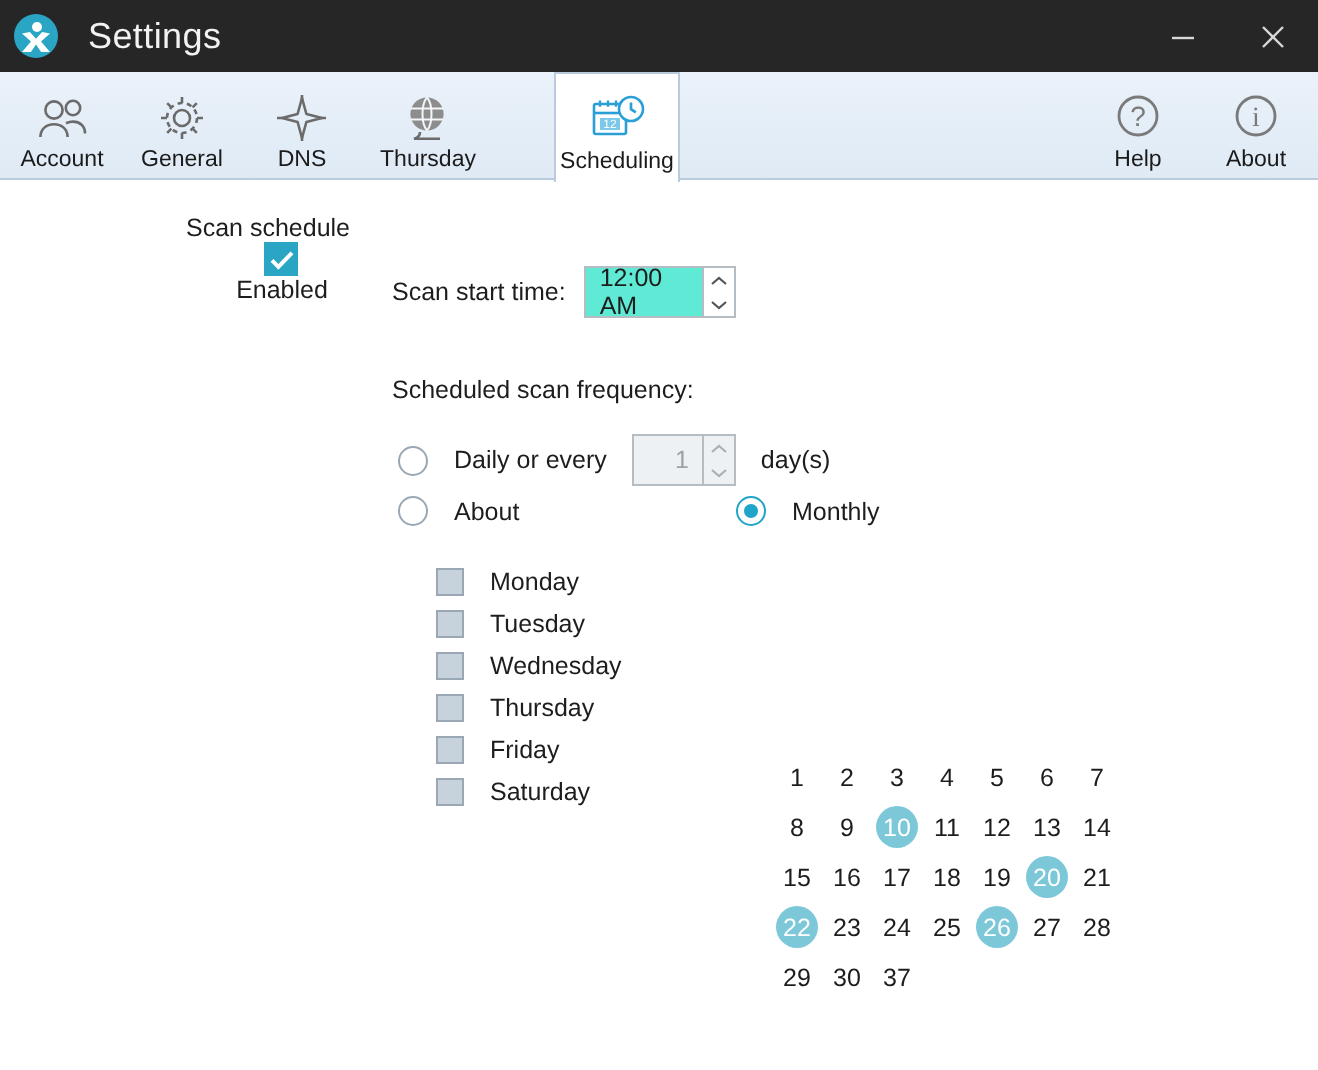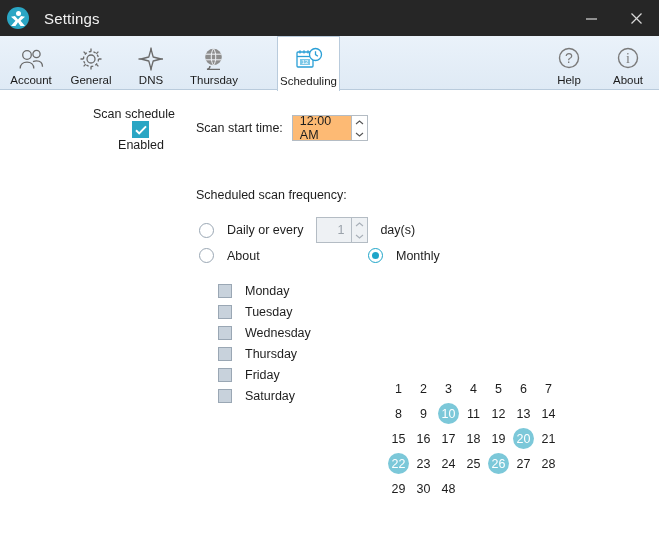--- a/index.html
+++ b/index.html
@@ -36,21 +36,21 @@
     background: #ffffff;
   }
   .app-logo .figure-body {
     position: absolute; left: 4px; top: 9px;
     width: 14px; height: 10px;
     background: #ffffff;
     clip-path: polygon(0% 8%, 28% 0%, 50% 34%, 72% 0%, 100% 8%, 68% 48%, 100% 100%, 68% 100%, 50% 62%, 32% 100%, 0% 100%, 32% 48%);
   }
   .title-text {
     color: #f2f2f2;
-    font-size: 15px;
+    font-size: 18px;
     margin-left: 15px;
     letter-spacing: 0.2px;
   }
   .win-buttons {
     position: absolute; right: 0; top: 0;
     height: 36px; display: flex;
   }
   .win-btn {
     width: 45px; height: 36px;
     display: flex; align-items: center; justify-content: center;
@@ -123,21 +123,21 @@
     content: "";
     position: absolute; left: 3px; top: 3px;
     width: 7px; height: 7px; border-radius: 50%;
     background: #1fa5c9;
   }
 
   
   .spin { display: flex; height: 26px; }
   .spin .field {
     border: 1px solid #b4bcc4; border-right: none;
-    background: #fdba74;
+    background: #5eead4;
     font-size: 12.5px; color: #1d1d1d;
     display: flex; align-items: center;
     padding: 0 7px;
     justify-content: flex-end;
   }
   .spin.disabled .field { background: #eef1f4; color: #9aa2aa; }
   .spin .arrows {
     width: 17px;
     border: 1px solid #b4bcc4;
     background: #fff;
@@ -286,21 +286,21 @@
     <div class="row" style="left:93px; top:16px;flex-direction:column;">
       <span class="lbl">Scan schedule</span>
       <span class="cbx-on" style="margin-left:13px;">
         <svg width="12" height="10" viewBox="0 0 12 10">
             <path d="M1 5.2 L4.2 8.4 L11 1.4" fill="none" stroke="#ffffff" stroke-width="2"></path>
           </svg>
       </span>
       <span class="lbl" style="margin-left:14px;">Enabled</span>
     </div>
 
-    <div class="row" style="left:196px; top:24px;">
+    <div class="row" style="left:196px; top:42px;">
       <span class="lbl">Scan start time:</span>
       <span class="spin" style="margin-left:9px;">
         <span class="field" style="width:59px;">12:00 AM</span>
         <span class="arrows">
           <svg width="9" height="5" viewBox="0 0 9 5">
               <path d="M1 4 L4.5 1 L8 4" fill="none" stroke="#555" stroke-width="1.1"></path>
             </svg>
           <svg width="9" height="5" viewBox="0 0 9 5">
               <path d="M1 1 L4.5 4 L8 1" fill="none" stroke="#555" stroke-width="1.1"></path>
             </svg>
@@ -460,19 +460,19 @@
           </div>
         </div>
         <div class="cal-row">
           <div class="cal-cell">
             <span>29</span>
           </div>
           <div class="cal-cell">
             <span>30</span>
           </div>
           <div class="cal-cell">
-            <span>48</span>
+            <span>37</span>
           </div>
         </div>
       </div>
 
   </div>
 </div>
 
 </body></html>

